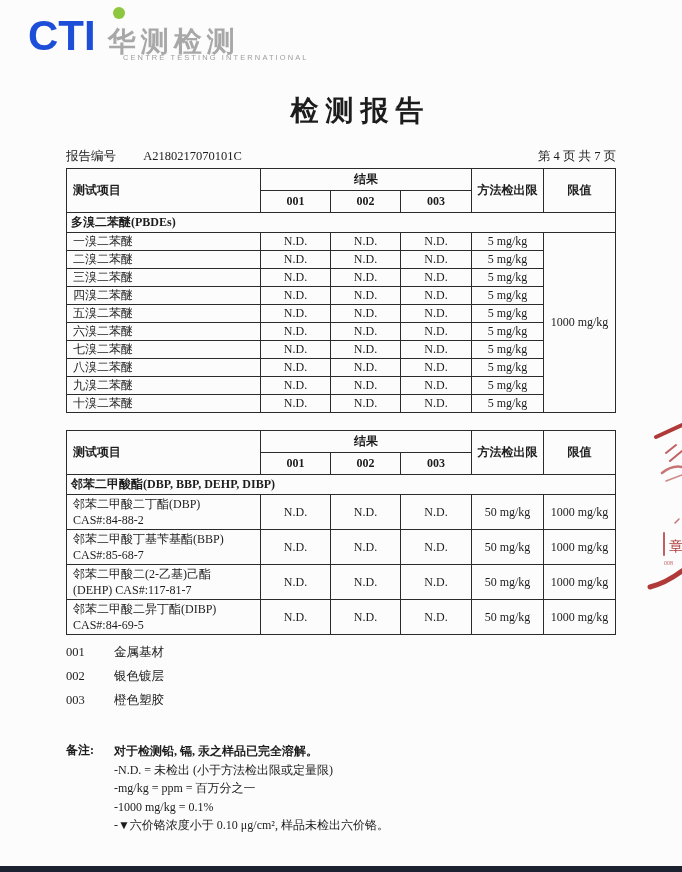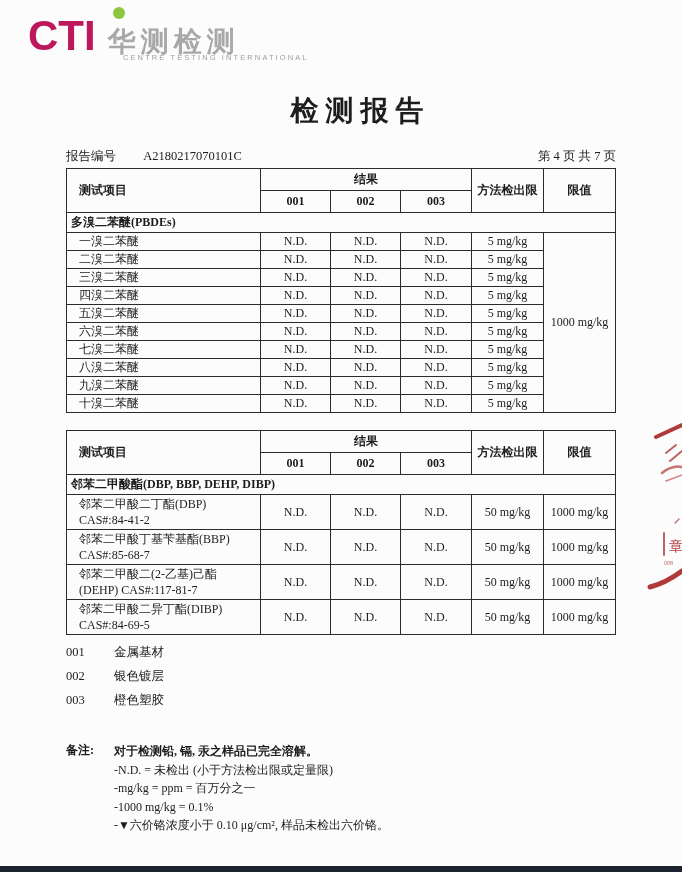--- a/index.html
+++ b/index.html
@@ -6,21 +6,21 @@
   .page {
     position:relative; width:682px; height:872px; margin:0 auto;
     background:#fcfcfc; overflow:hidden;
     font-family:"Liberation Serif","DejaVu Serif",serif; color:#1c1c1c;
   }
   
   .logo { position:absolute; left:28px; top:16px; height:48px; }
   .logo-cti {
     font-family:"Liberation Sans","DejaVu Sans",sans-serif;
     font-weight:bold; font-size:42px; line-height:40px;
-    color:#be185d; letter-spacing:0px; display:inline-block; vertical-align:top;
+    color:#1d4ed8; letter-spacing:0px; display:inline-block; vertical-align:top;
   }
   .logo-dot { position:absolute; left:85px; top:-9px; width:12px; height:12px;
     border-radius:50%; background:#8dc63f; }
   .logo-cn {
     display:inline-block; vertical-align:top; margin-left:8px; margin-top:12px;
     font-family:"Liberation Sans","DejaVu Sans",sans-serif;
     font-size:28px; line-height:28px; color:#a8a8a8; letter-spacing:5px; font-weight:bold;
   }
   .logo-en {
     position:absolute; left:95px; top:37px; white-space:nowrap;
@@ -35,21 +35,21 @@
   .report-line {
     position:absolute; top:148px; left:66px; width:550px;
     font-size:12.5px; display:flex; justify-content:space-between;
   }
   .report-no-label { margin-right:24px; }
   
   table.rpt { position:absolute; left:66px; border-collapse:collapse; table-layout:fixed;
     font-size:12px; background:transparent; }
   table.rpt td, table.rpt th { border:1px solid #2b2b2b; padding:0 4px; text-align:center;
     font-weight:normal; overflow:hidden; }
-  table.rpt .left { text-align:left; padding-left:12px; }
+  table.rpt .left { text-align:left; padding-left:6px; }
   table.rpt .hdr { font-weight:bold; }
   table.rpt .section { font-weight:bold; text-align:left; }
   #table1 { top:168px; }
   #table1 tr.hrow td { height:21px; }
   #table1 tr.srow td { height:19px; }
   #table1 tr.drow td { height:17px; }
   #table2 { top:430px; }
   #table2 tr.hrow td { height:21px; }
   #table2 tr.srow td { height:19px; }
   #table2 tr.drow td { height:34px; }
@@ -214,21 +214,21 @@
         <td class="hdr">003</td>
       </tr>
       <tr class="srow">
         <td class="section" colspan="6">邻苯二甲酸酯(DBP, BBP, DEHP, DIBP)</td>
       </tr>
     </tbody>
     <tbody id="t2-body">
         <tr class="drow">
           <td class="left">
             <span class="cas-line">邻苯二甲酸二丁酯(DBP)</span>
-            <span class="cas-line">CAS#:84-41-2</span>
+            <span class="cas-line">CAS#:84-88-2</span>
           </td>
           <td>N.D.</td>
           <td>N.D.</td>
           <td>N.D.</td>
           <td>50 mg/kg</td>
           <td>1000 mg/kg</td>
         </tr>
         <tr class="drow">
           <td class="left">
             <span class="cas-line">邻苯二甲酸丁基苄基酯(BBP)</span>

